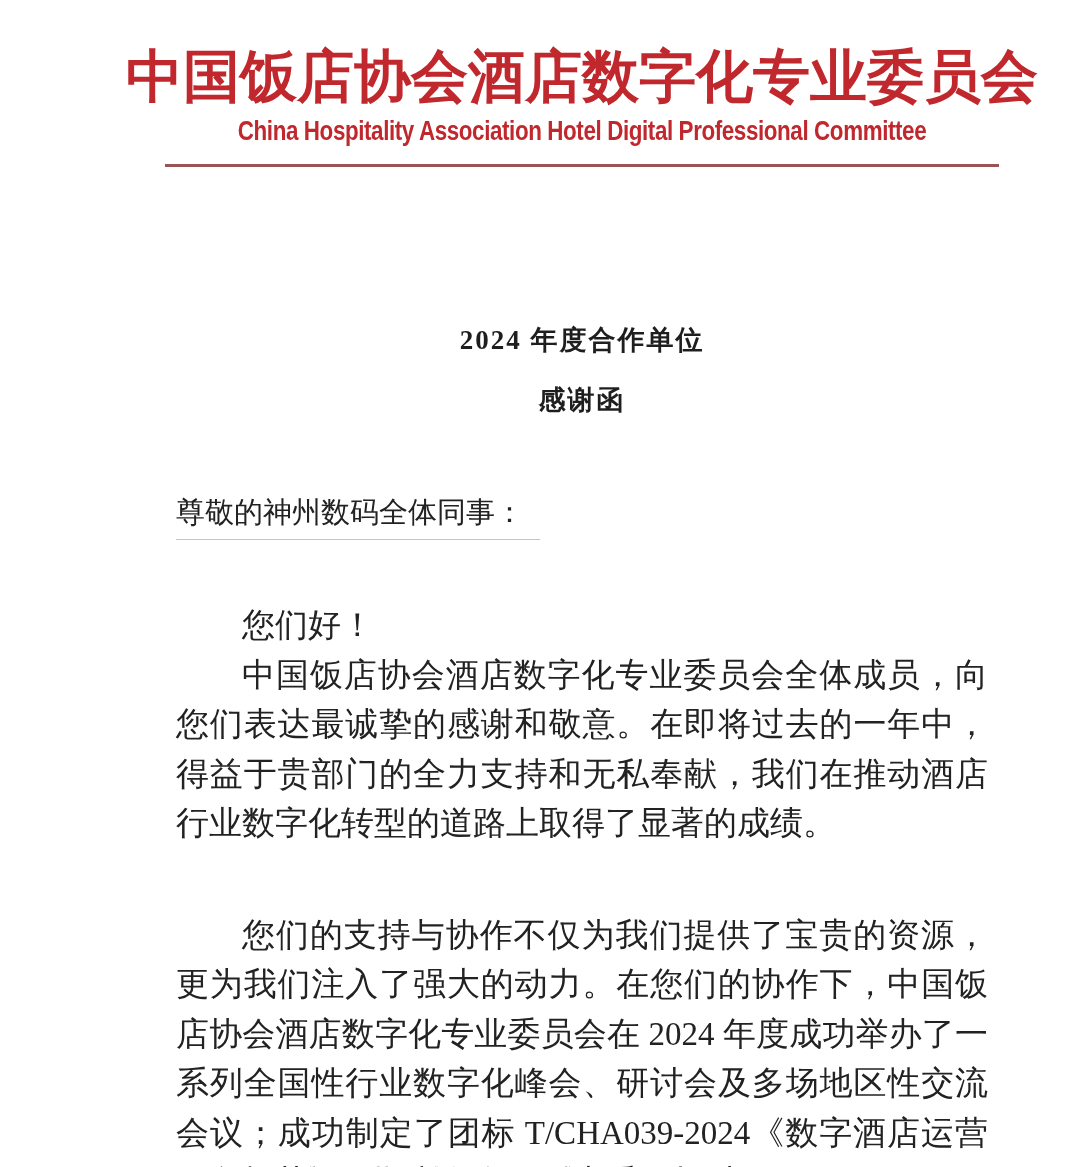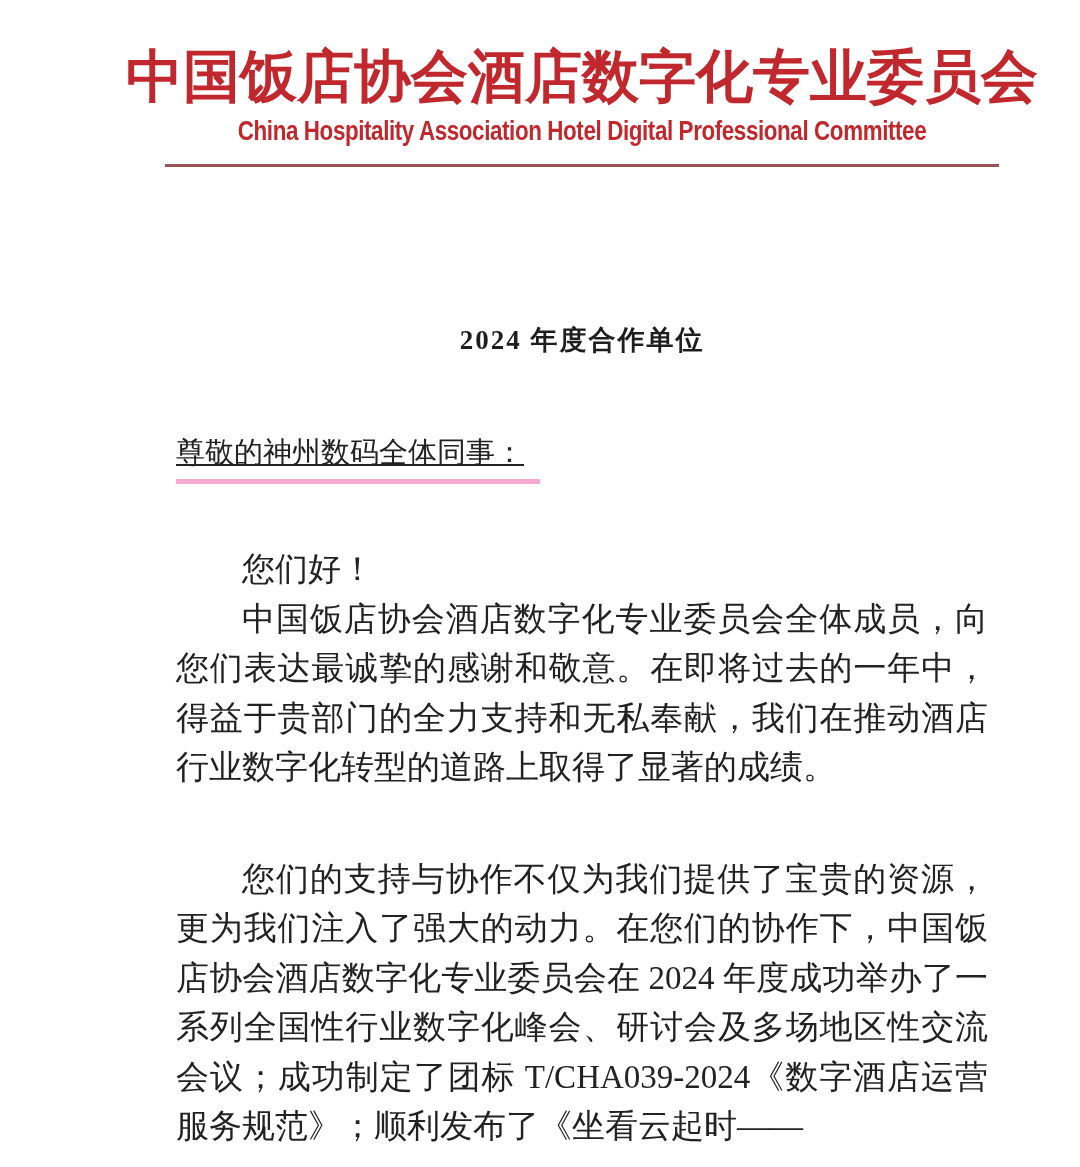--- a/index.html
+++ b/index.html
@@ -73,24 +73,23 @@
     display: block;
   }
   .salutation {
     margin: 58px 0 0 0;
     font-size: 29px;
     line-height: 49.5px;
     color: #222222;
   }
   .salutation .salutation-text {
     display: inline-block;
-    border-bottom: 5px solid #f9a8d4;
+    border-bottom: 1px solid #f9a8d4;
     padding-right: 16px;
     padding-bottom: 2px;
-    text-decoration: underline;
   }
   .letter-text {
     margin-top: 61px;
   }
   .letter-text p {
     margin: 0;
     font-size: 33px;
     line-height: 49.5px;
     color: #222222;
     text-align: justify;
@@ -112,20 +111,21 @@
   <header class="letterhead">
     <h1 class="org-cn">中国饭店协会酒店数字化专业委员会</h1>
     <div class="org-en">China Hospitality Association Hotel Digital Professional Committee</div>
     <div class="letterhead-rule"></div>
   </header>
 
   <main class="letter-column">
 
     <h2 class="letter-title">
       <span class="title-line">2024 年度合作单位</span>
+      <span class="title-line">感谢函</span>
     </h2>
 
     <p class="salutation">
       <span class="salutation-text">尊敬的神州数码全体同事：</span>
     </p>
 
     <div class="letter-text">
       <p class="greeting">您们好！</p>
       <p class="para">中国饭店协会酒店数字化专业委员会全体成员，向您们表达最诚挚的感谢和敬意。在即将过去的一年中，得益于贵部门的全力支持和无私奉献，我们在推动酒店行业数字化转型的道路上取得了显著的成绩。</p>
       <p class="para para-gap">您们的支持与协作不仅为我们提供了宝贵的资源，更为我们注入了强大的动力。在您们的协作下，中国饭店协会酒店数字化专业委员会在 2024 年度成功举办了一系列全国性行业数字化峰会、研讨会及多场地区性交流会议；成功制定了团标 T/CHA039-2024《数字酒店运营服务规范》；顺利发布了《坐看云起时——</p>

